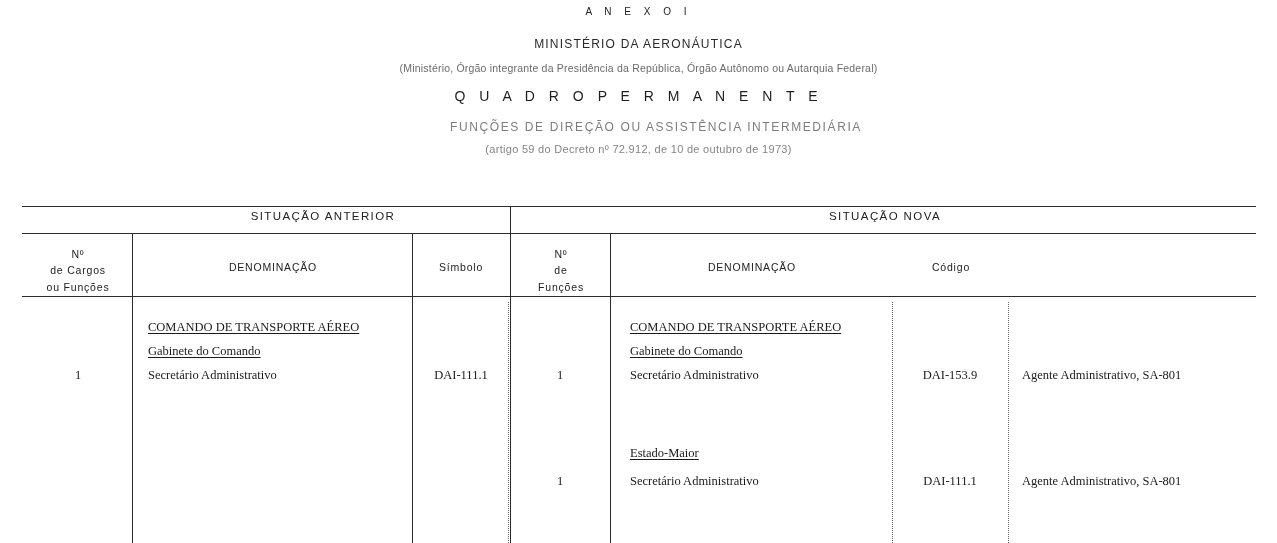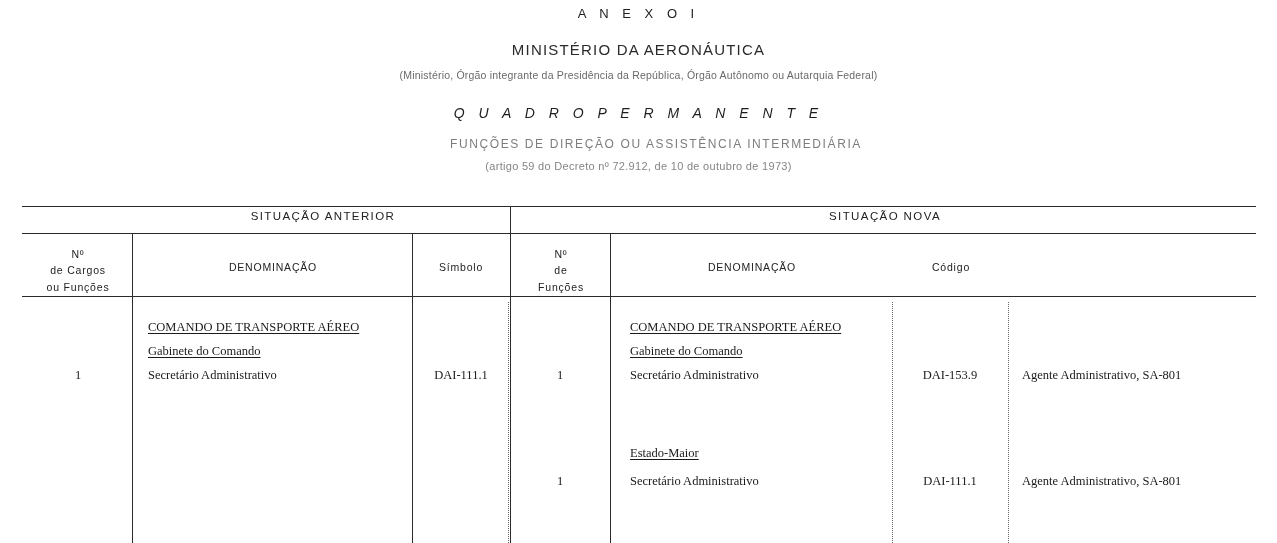--- a/index.html
+++ b/index.html
@@ -19,43 +19,42 @@
     position: relative;
     width: 1277px;
     height: 543px;
   }
 
   
   .heading {
     text-align: center;
   }
   .anexo {
-    font-size: 13px;
+    font-size: 10px;
     letter-spacing: 5px;
     margin-top: 6px;
     color: #222;
   }
   .ministerio {
-    font-size: 15px;
+    font-size: 12px;
     letter-spacing: 1.2px;
     margin-top: 20px;
     color: #2a2a2a;
   }
   .ministerio-sub {
     font-size: 10.5px;
     letter-spacing: 0.2px;
     margin-top: 11px;
     color: #6a6a6a;
   }
   .quadro {
     font-size: 14px;
     letter-spacing: 5px;
-    margin-top: 24px;
+    margin-top: 14px;
     color: #1e1e1e;
-    font-style: italic;
   }
   .funcoes {
     font-size: 12px;
     letter-spacing: 1.6px;
     margin-top: 16px;
     color: #7d7d7d;
     margin-left: 35px;
   }
   .grupo {
     font-size: 11.5px;

